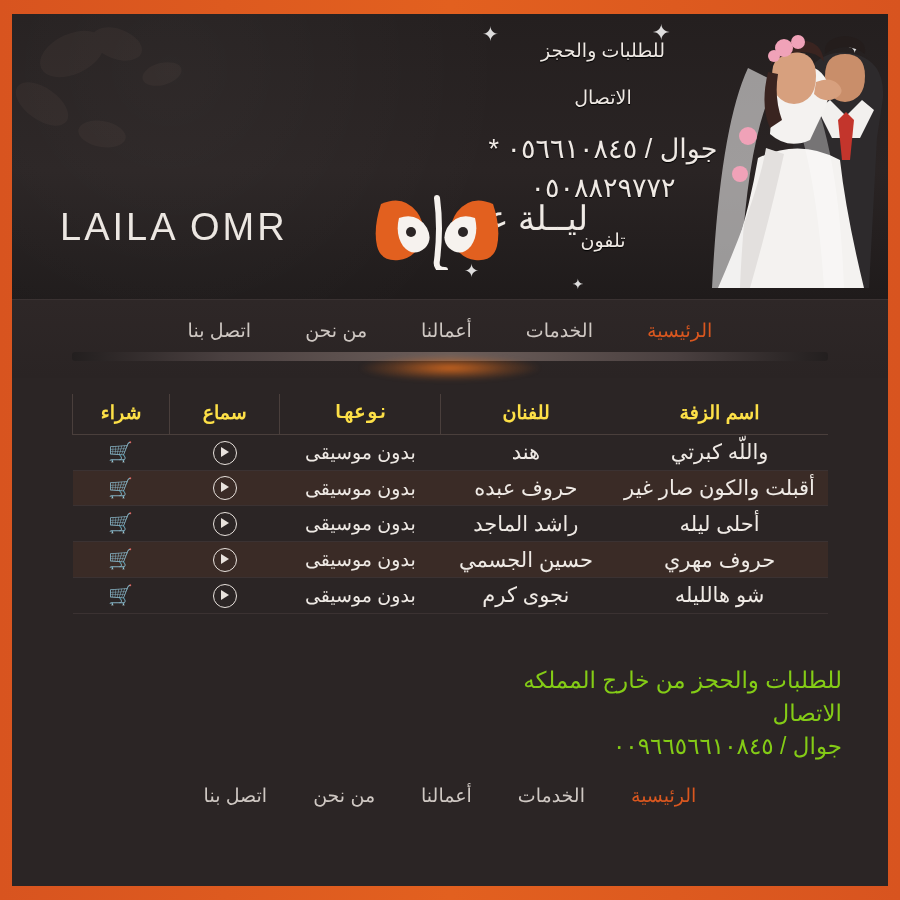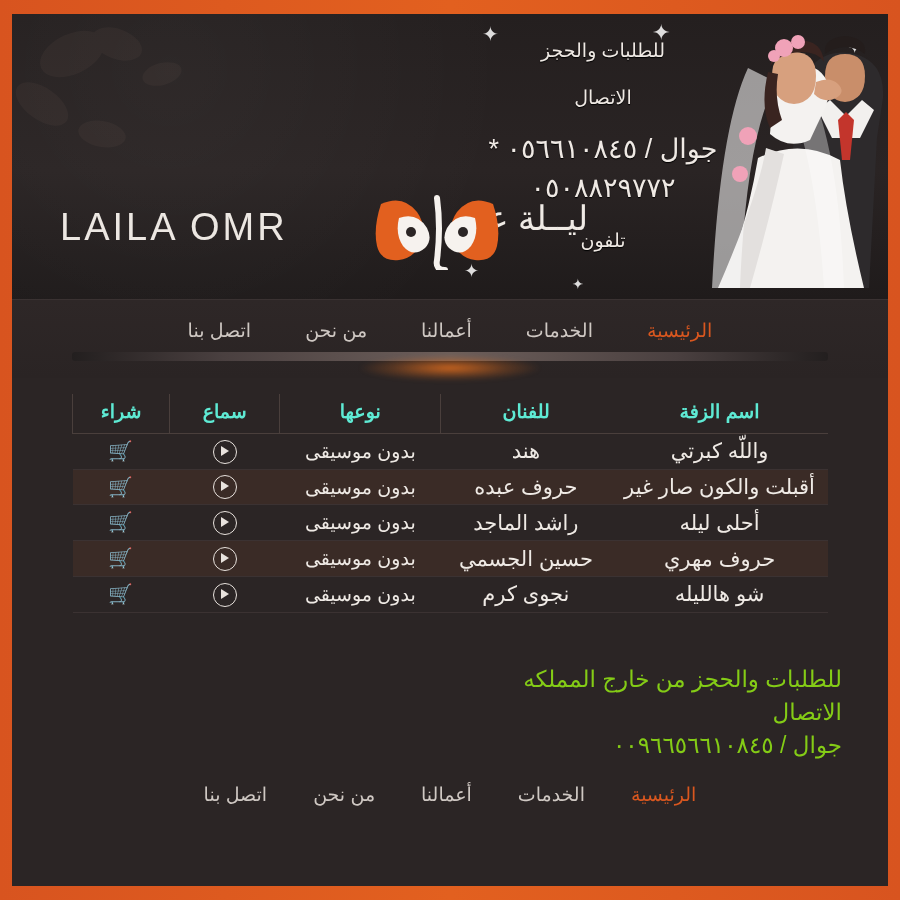--- a/index.html
+++ b/index.html
@@ -84,21 +84,21 @@
   .nav-glow{
     position:absolute;left:50%;transform:translateX(-50%);
     top:55px;width:180px;height:26px;
     background:radial-gradient(ellipse at center, rgba(226,110,30,0.85) 0%, rgba(226,110,30,0.25) 45%, rgba(226,110,30,0) 72%);
     filter:blur(2px);
   }
   
   .table-wrap{padding:16px 60px 0 60px;}
   table{width:100%;border-collapse:collapse;}
   thead th{
-    color:#5eead4;font-size:19px;font-weight:bold;
+    color:#fde047;font-size:19px;font-weight:bold;
     padding:6px 6px 10px 6px;text-align:center;
     border-bottom:1px solid #4a3f3c;
   }
   thead th.sep{border-left:1px solid #4a3f3c;}
   tbody td{
     color:#efeae5;font-size:20px;padding:5px 6px;text-align:center;
     border-bottom:1px solid #3b3232;
   }
   tbody tr.alt td{background:#3a2b26;}
   tbody td.name{font-size:21px;white-space:nowrap;}
@@ -222,21 +222,21 @@
       <div class="nav-bar"></div>
       <div class="nav-glow"></div>
     </div>
 
     <div class="table-wrap">
       <table>
         <thead>
           <tr>
             <th style="width:215px;">اسم الزفة</th>
             <th class="sep" style="width:175px;">للفنان</th>
-            <th class="sep" style="width:175px;">نوعها</th>
+            <th class="sep" style="width:175px;font-family:Liberation Mono, monospace;">نوعها</th>
             <th class="sep" style="width:135px;">سماع</th>
             <th class="sep" style="width:115px;">شراء</th>
           </tr>
         </thead>
         <tbody>
           <tr>
             <td class="name">واللّه كبرتي</td>
             <td class="artist">هند</td>
             <td class="kind">بدون موسيقى</td>
             <td><span class="play-btn"></span></td>

